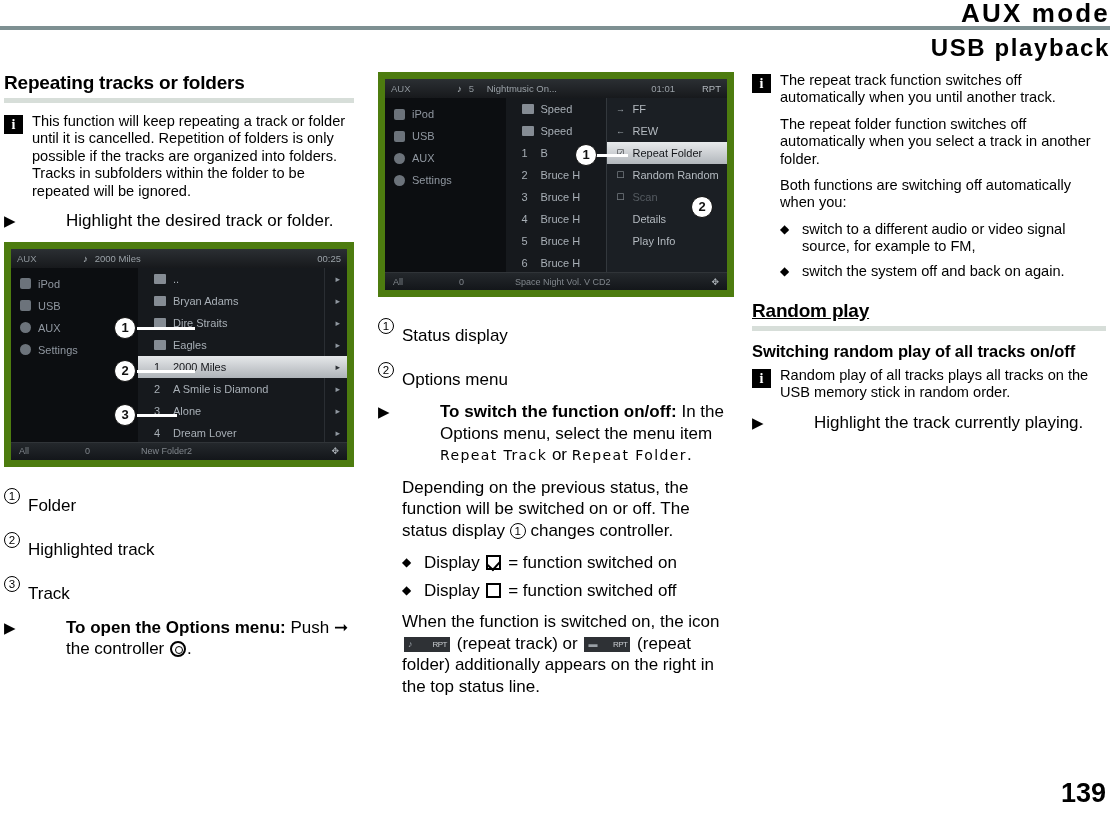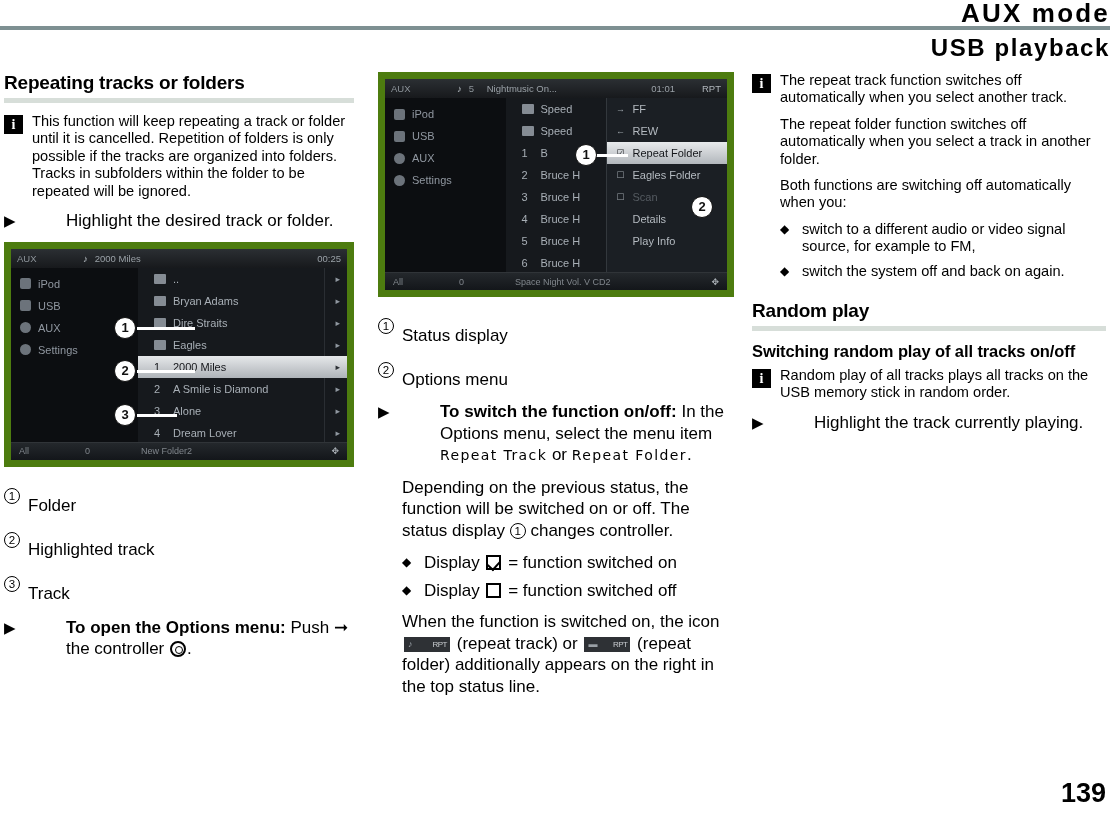--- a/index.html
+++ b/index.html
@@ -411,21 +411,21 @@
         <div class="row">
             <span class="gl">←</span>
             <span>REW</span>
           </div>
         <div class="row sel">
             <span class="gl">☑</span>
             <span>Repeat Folder</span>
           </div>
         <div class="row">
             <span class="gl">☐</span>
-            <span>Eagles Folder</span>
+            <span>Random Random</span>
           </div>
         <div class="row dim">
             <span class="gl">☐</span>
             <span>Scan</span>
           </div>
         <div class="row">
             <span class="gl"></span>
             <span>Details</span>
           </div>
         <div class="row">
@@ -483,37 +483,37 @@
   <p class="body" style="margin-left:24px;">
     <span>When the function is switched on, the icon </span><span class="rpt-icon"><span class="g1">♪</span><span class="g2">RPT</span></span><span> (repeat track) or </span><span class="rpt-icon"><span class="g1">▬</span><span class="g2">RPT</span></span><span> (repeat folder) additionally appears on the right in the top status line.</span>
   </p>
 </div>
 
 <div class="col col-3">
 
   <div class="note">
     <div class="ibox">i</div>
     <div class="note-body">
-      <p>The repeat track function switches off automatically when you select another track.</p>
+      <p>The repeat track function switches off automatically when you until another track.</p>
       <p>The repeat folder function switches off automatically when you select a track in another folder.</p>
       <p>Both functions are switching off automatically when you:</p>
       <ul class="diamond">
         <li>
           <span class="dia">◆</span>
           <span class="txt">switch to a different audio or video signal source, for example to FM,</span>
         </li>
         <li>
           <span class="dia">◆</span>
           <span class="txt">switch the system off and back on again.</span>
         </li>
       </ul>
     </div>
   </div>
 
-  <h2 class="sec" style="">Random play</h2>
+  <h2 class="sec" style="text-decoration:underline;">Random play</h2>
   <div class="sec-rule"></div>
 
   <h3 class="sub">Switching random play of all tracks on/off</h3>
 
   <div class="note">
     <div class="ibox">i</div>
     <div class="note-body">
       <p>Random play of all tracks plays all tracks on the USB memory stick in random order.</p>
     </div>
   </div>

